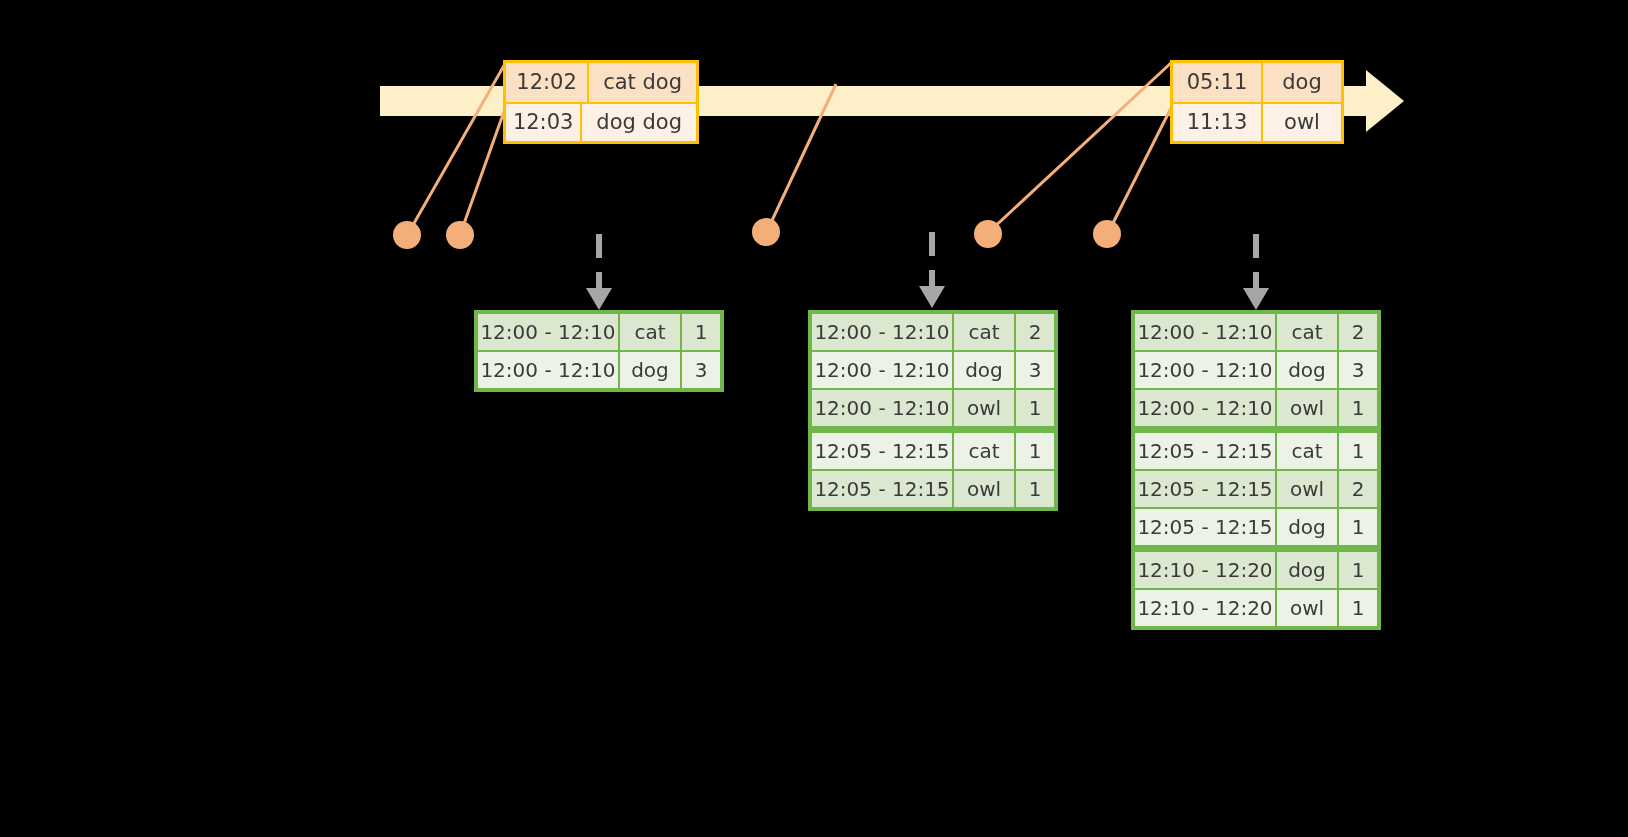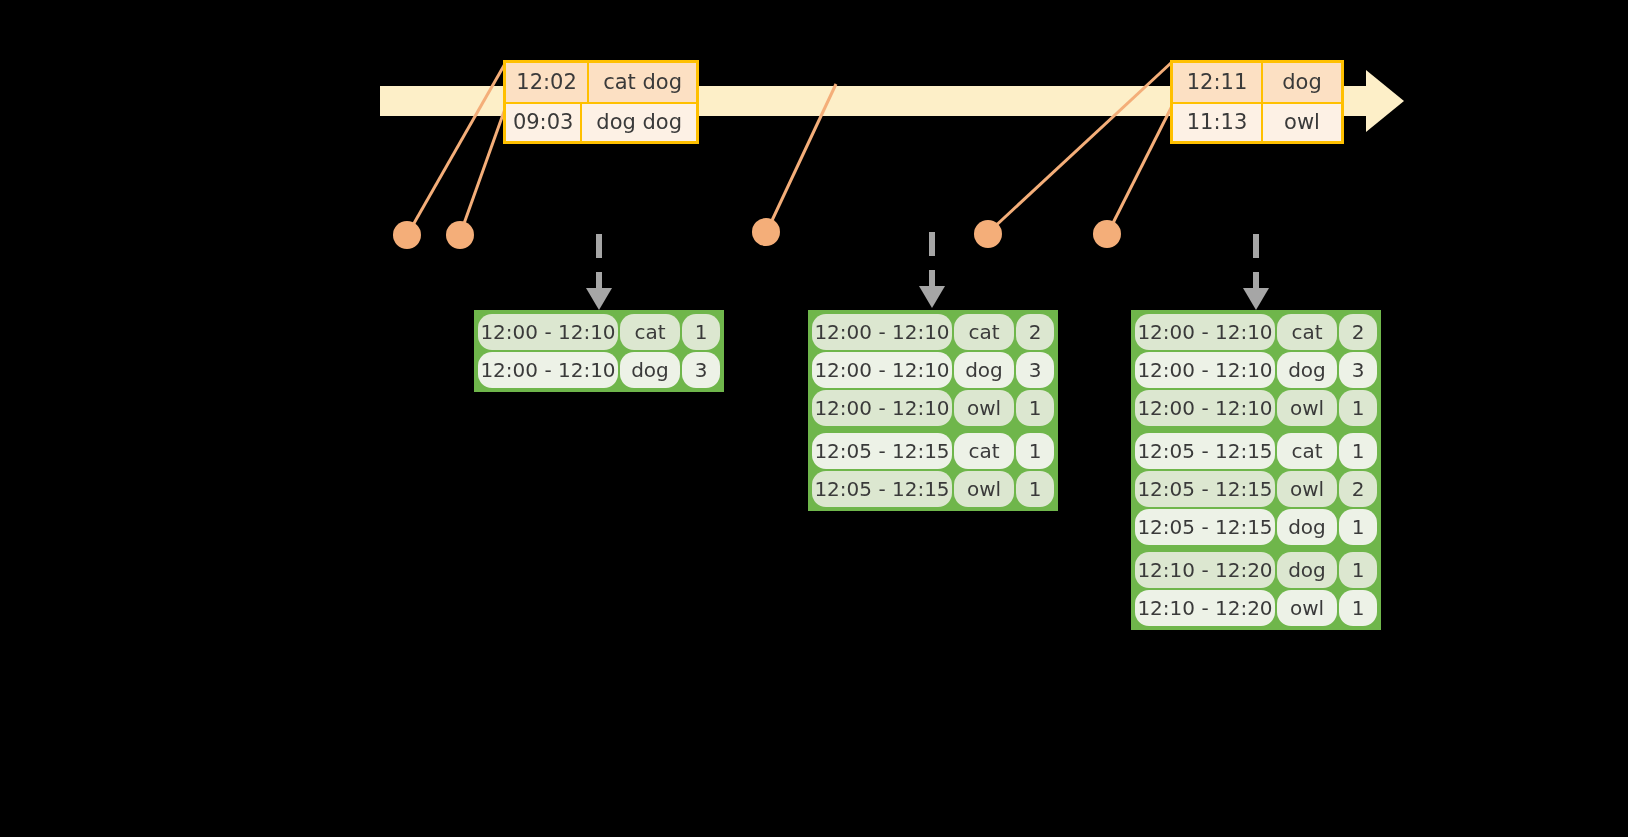--- a/index.html
+++ b/index.html
@@ -18,21 +18,21 @@
   .evt-time{width:88px;display:flex;align-items:center;justify-content:center;
             border-right:2px solid #FFC000;font-size:21px;color:#3a3a3a;}
   .evt-words{flex:1;display:flex;align-items:center;justify-content:center;
              font-size:21px;color:#3a3a3a;padding:0 14px;white-space:nowrap;}
 
   
   .gtable{position:absolute;border:4px solid #6FB64B;box-sizing:border-box;
           background:#6FB64B;display:flex;flex-direction:column;gap:2px;padding:0;}
   .grow{display:flex;height:36px;box-sizing:border-box;gap:2px;}
   .gcell{display:flex;align-items:center;justify-content:center;
-         font-size:20px;color:#3a3a3a;box-sizing:border-box;border-radius:14px;}
+         font-size:20px;color:#3a3a3a;box-sizing:border-box;}
   .gshade0 .gcell{background:#DCE7D0;}
   .gshade1 .gcell{background:#EDF2E7;}
   .c-win{justify-content:center;}
   .c-word{}
   .c-cnt{}
   .gsep{height:3px;background:#6FB64B;}
 </style>
 </head>
 <body>
 
@@ -68,29 +68,29 @@
       <polygon points="1243,288 1269,288 1256,310" stroke="none"></polygon>
     </g>
   </svg>
 
   <div class="evt" style="left:503px;top:60px;width:196px;height:84px;">
     <div class="evt-row r0">
       <div class="evt-time">12:02</div>
       <div class="evt-words">cat dog</div>
     </div>
     <div class="evt-row r1">
-      <div class="evt-time">09:03</div>
+      <div class="evt-time">12:03</div>
       <div class="evt-words">dog dog</div>
     </div>
   </div>
 
 
   <div class="evt" style="left:1170px;top:60px;width:174px;height:84px;">
     <div class="evt-row r0">
-      <div class="evt-time">12:11</div>
+      <div class="evt-time">05:11</div>
       <div class="evt-words">dog</div>
     </div>
     <div class="evt-row r1">
       <div class="evt-time">11:13</div>
       <div class="evt-words">owl</div>
     </div>
   </div>
 
   <div class="gtable" style="left:474px;top:310px;width:250px;">
     <div class="grow gshade0">

